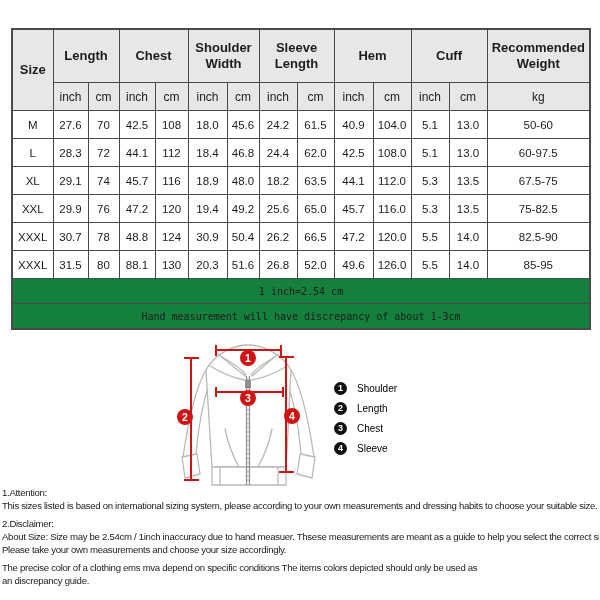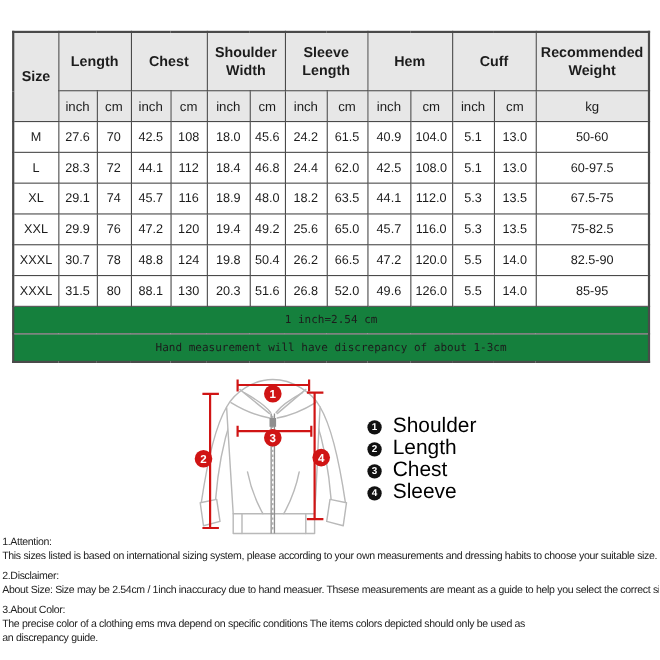--- a/index.html
+++ b/index.html
@@ -19,21 +19,21 @@
   .size-table tr.note td{height:24px;font-size:10px;background:#15803d;
     font-family:"DejaVu Sans Mono",monospace;}
 
   
   .diagram-svg{position:absolute;left:0;top:333px;}
   .legend{position:absolute;left:334px;top:378px;}
   .legend-row{display:flex;align-items:center;height:20px;}
   .legend-badge{flex:0 0 13px;width:13px;height:13px;border-radius:50%;background:#111;
     color:#fff;font-size:9px;font-weight:bold;display:flex;align-items:center;
     justify-content:center;margin-right:10px;line-height:1;}
-  .legend-label{font-size:19px;color:#000;}
+  .legend-label{font-size:10px;color:#000;}
 
   
   .footnotes{position:absolute;left:2px;top:486px;width:597px;font-size:9.6px;
     line-height:13px;letter-spacing:-0.3px;color:#222;}
   .footnote-section{margin-bottom:5px;}
   .footnote-line{white-space:nowrap;overflow:hidden;}
 
   .jacket-stroke{fill:none;stroke:#b9b9b9;stroke-width:1.3;stroke-linejoin:round;stroke-linecap:round;}
   .jacket-fill{fill:#ffffff;stroke:#b9b9b9;stroke-width:1.3;stroke-linejoin:round;}
   .zip{fill:none;stroke:#8f8f8f;stroke-width:1.2;}
@@ -156,21 +156,21 @@
           <td>5.3</td>
           <td>13.5</td>
           <td>75-82.5</td>
         </tr>
         <tr class="data">
           <td>XXXL</td>
           <td>30.7</td>
           <td>78</td>
           <td>48.8</td>
           <td>124</td>
-          <td>19.8</td>
+          <td>30.9</td>
           <td>50.4</td>
           <td>26.2</td>
           <td>66.5</td>
           <td>47.2</td>
           <td>120.0</td>
           <td>5.5</td>
           <td>14.0</td>
           <td>82.5-90</td>
         </tr>
         <tr class="data">
@@ -276,21 +276,21 @@
     </div>
 
   <div class="footnotes" id="footnotes">
       <div class="footnote-section">
         <div class="footnote-line">1.Attention:</div>
         <div class="footnote-line">This sizes listed is based on international sizing system, please according to your own measurements and dressing habits to choose your suitable size.</div>
       </div>
       <div class="footnote-section">
         <div class="footnote-line">2.Disclaimer:</div>
         <div class="footnote-line">About Size: Size may be 2.54cm / 1inch inaccuracy due to hand measuer. Thsese measurements are meant as a guide to help you select the correct size.</div>
+        <div class="footnote-line">Please take your own measurements and choose your size accordingly.</div>
       </div>
       <div class="footnote-section">
-        <div class="footnote-line">3.About Color:</div>
         <div class="footnote-line">The precise color of a clothing ems mva depend on specific conditions The items colors depicted should only be used as</div>
         <div class="footnote-line">an discrepancy guide.</div>
       </div>
     </div>
 
 </div>
 
 </body></html>

